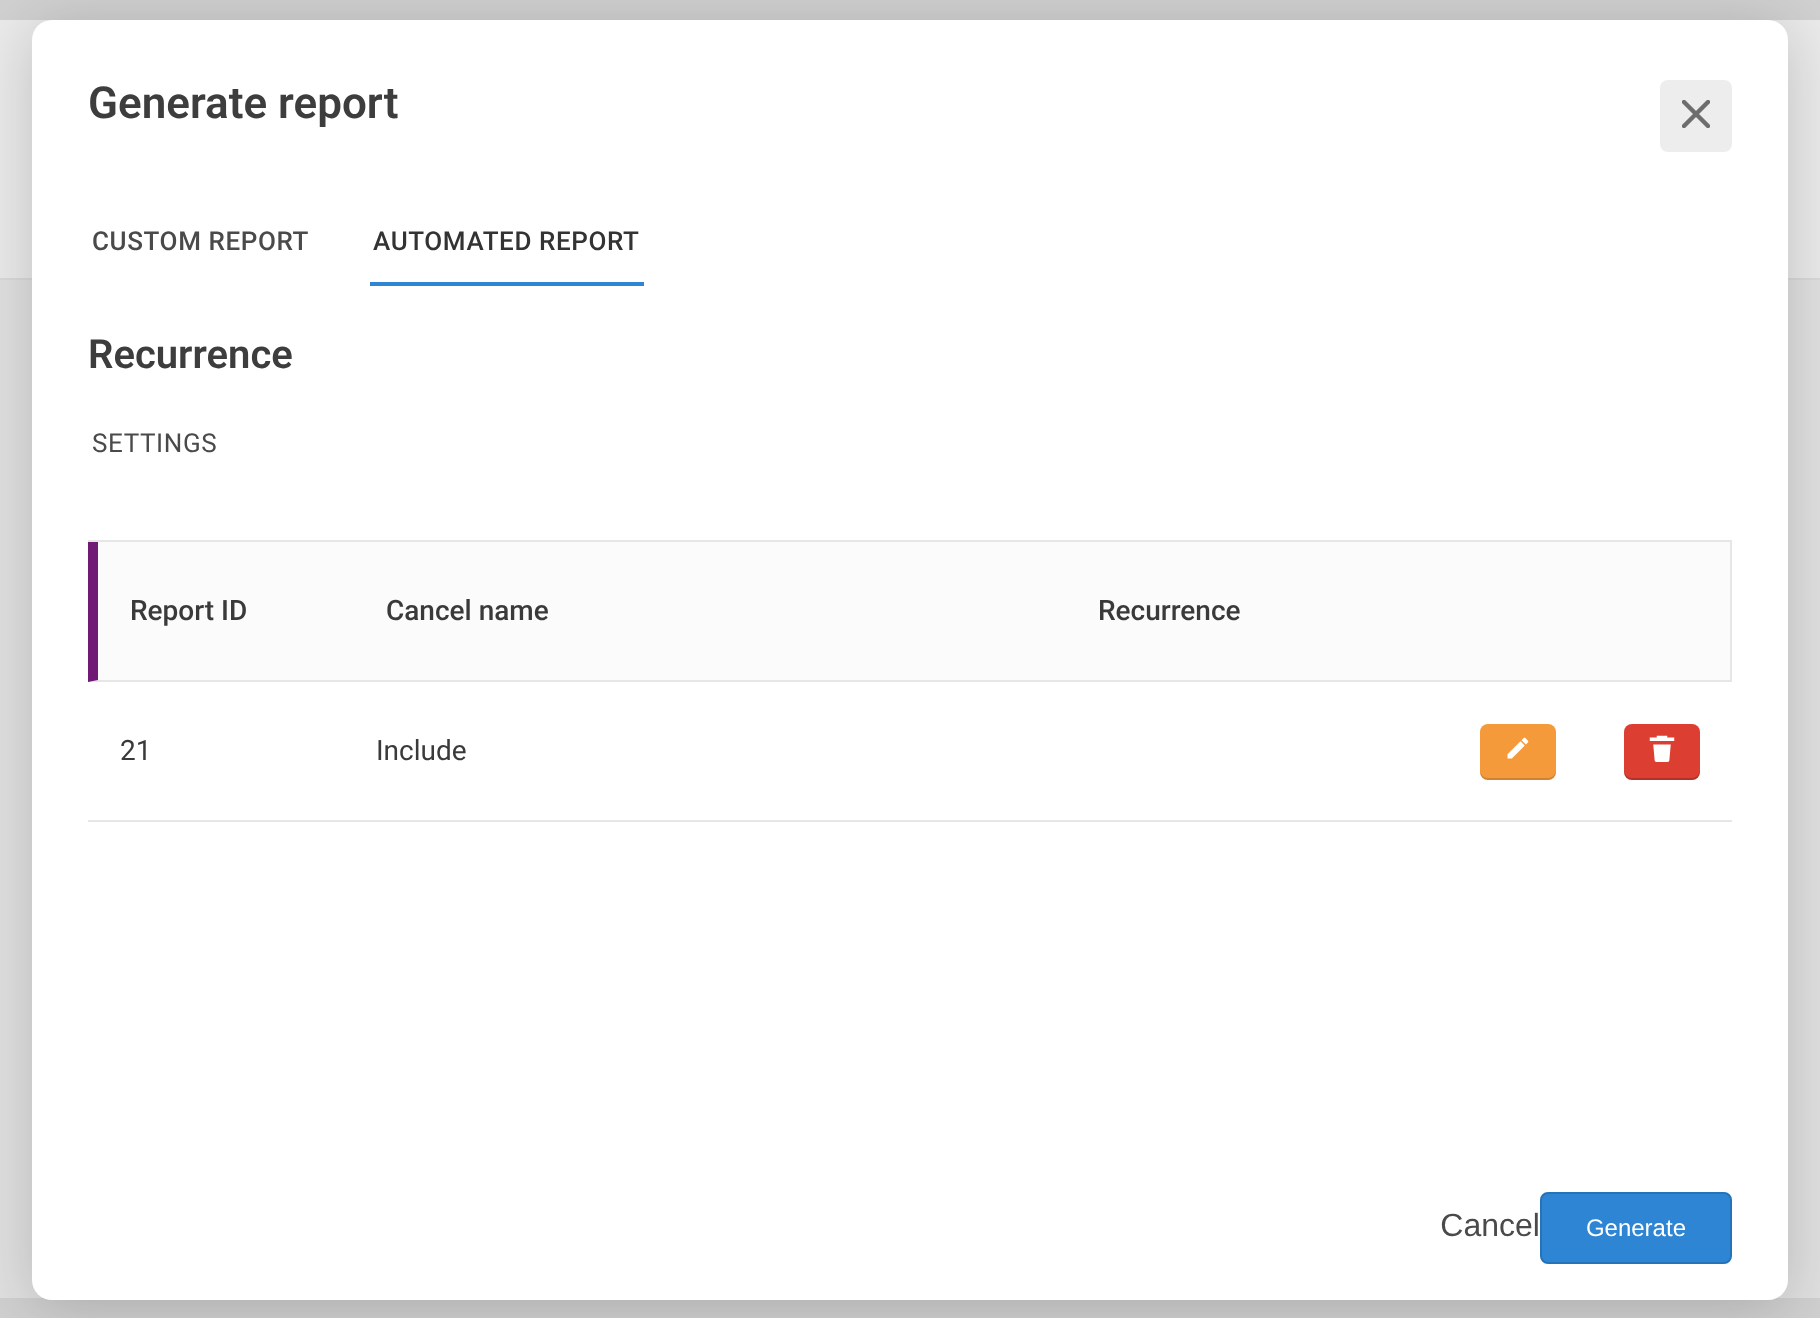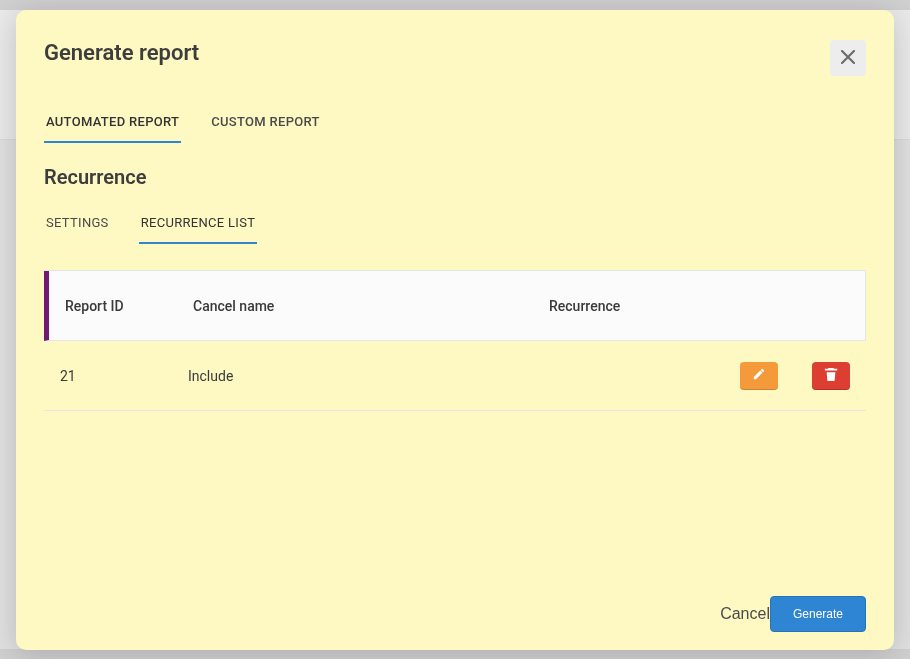--- a/index.html
+++ b/index.html
@@ -29,21 +29,21 @@
     position: absolute;
     inset: 0;
     background: rgba(0,0,0,0.04);
   }
   .modal {
     position: absolute;
     top: 10px;
     left: 16px;
     width: 878px;
     height: 640px;
-    background: #fef9c3;
+    background: #ffffff;
     border-radius: 10px;
     box-shadow: 0 4px 30px rgba(0,0,0,0.18);
     padding: 0;
   }
   .modal-header {
     padding: 30px 28px 10px 28px;
     display: flex;
     align-items: flex-start;
     justify-content: space-between;
   }
@@ -215,30 +215,29 @@
           <svg viewBox="0 0 14 14">
               <path d="M13 1L1 13M1 1l12 12" stroke="#6d6d6d" stroke-width="2.2" fill="none" stroke-linecap="round"></path>
             </svg>
         </span>
       </button>
     </div>
 
     <div class="modal-body">
 
       <div class="tabs">
+        <div class="tab">CUSTOM REPORT</div>
         <div class="tab active">AUTOMATED REPORT</div>
-        <div class="tab">CUSTOM REPORT</div>
       </div>
 
 
       <h2 class="section-title">Recurrence</h2>
 
       <div class="subtabs">
         <div class="subtab">SETTINGS</div>
-        <div class="subtab active">RECURRENCE LIST</div>
       </div>
 
       <div class="table">
         <div class="thead">
           <div class="col-id">Report ID</div>
           <div class="col-name">Cancel name</div>
           <div class="col-rec">Recurrence</div>
           <div class="col-actions"></div>
         </div>
         <div class="trow">

